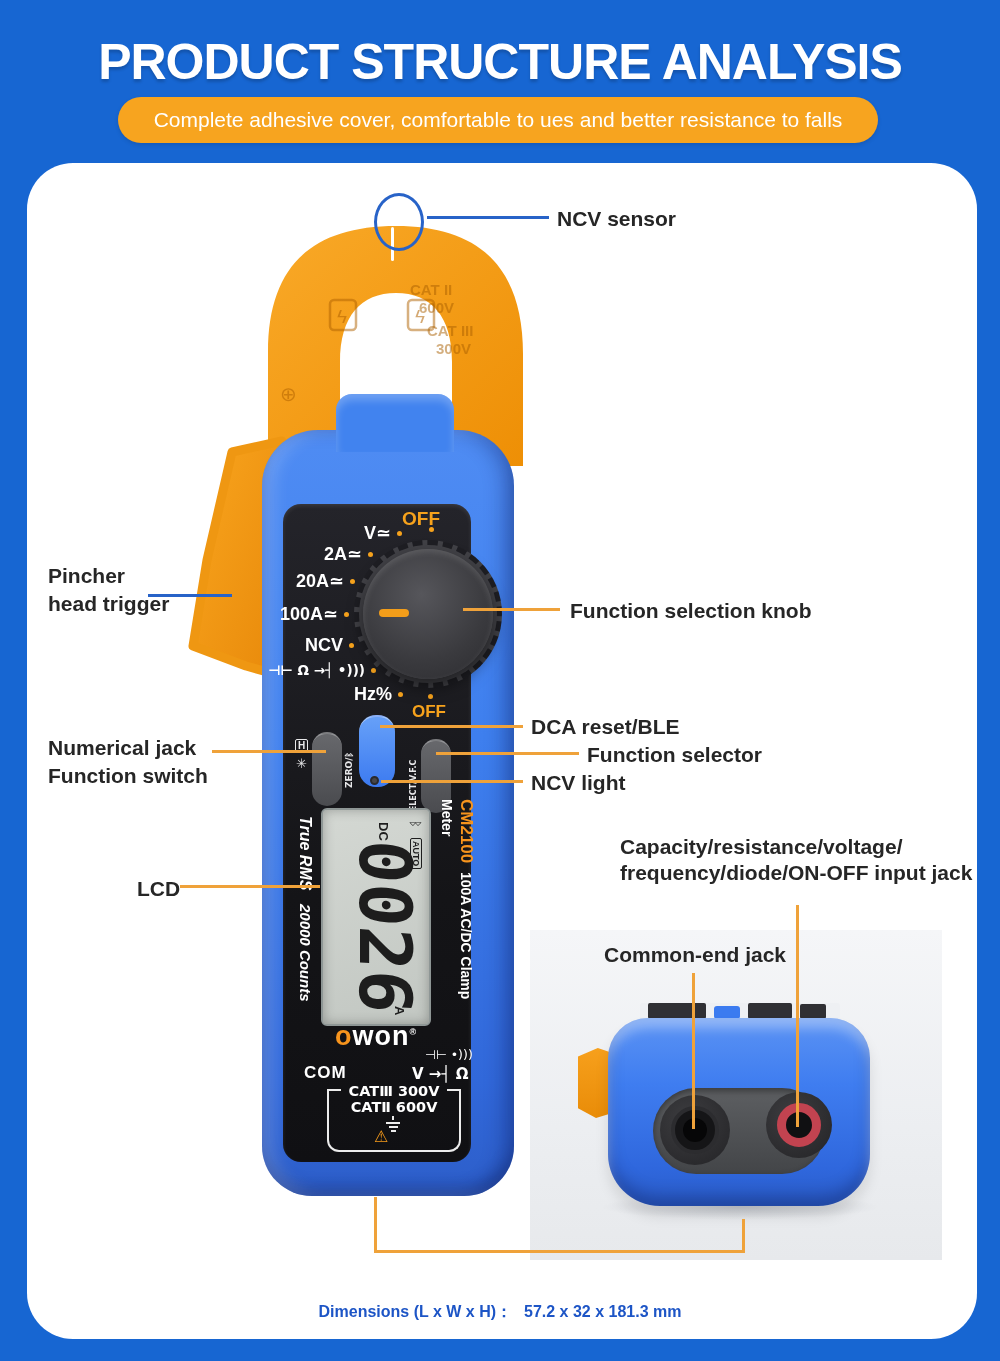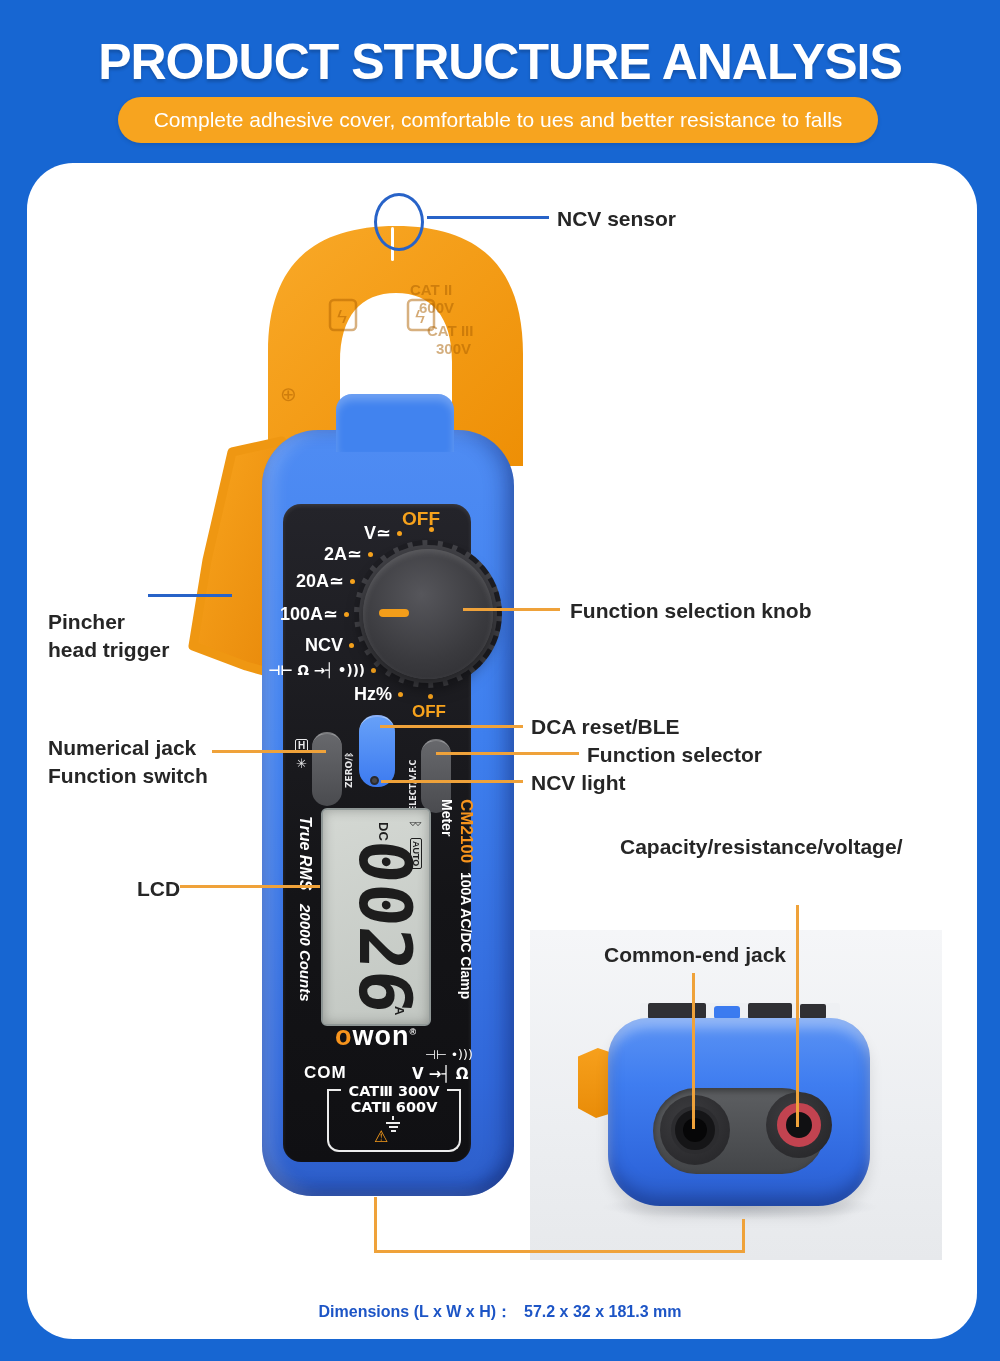--- a/index.html
+++ b/index.html
@@ -265,21 +265,21 @@
 <div class="abs jbo"></div>
 <div class="abs jbm"></div>
 <div class="abs jbh"></div>
 <div class="abs jro"></div>
 <div class="abs jrr"></div>
 
 <div class="abs ncv-circle"></div>
 <div class="abs hline bline" style="left:427px;top:216px;width:122px"></div>
 <div class="abs lbl" style="left:557px;top:205px">NCV sensor</div>
 
-<div class="abs lbl" style="left:48px;top:608px">
+<div class="abs lbl" style="left:48px;top:562px">
   <div>Pincher</div>
   <div>head trigger</div>
 </div>
 <div class="abs hline bline" style="left:148px;top:594px;width:84px"></div>
 
 <div class="abs hline oline" style="left:463px;top:608px;width:97px"></div>
 <div class="abs lbl" style="left:570px;top:597px">Function selection knob</div>
 
 <div class="abs hline oline" style="left:380px;top:725px;width:143px"></div>
 <div class="abs lbl" style="left:531px;top:713px">DCA reset/BLE</div>
@@ -294,20 +294,21 @@
   <div>Numerical jack</div>
   <div>Function switch</div>
 </div>
 <div class="abs hline oline" style="left:212px;top:750px;width:114px"></div>
 
 <div class="abs lbl" style="left:137px;top:875px">LCD</div>
 <div class="abs hline oline" style="left:180px;top:885px;width:140px"></div>
 
 <div class="abs lbl" style="left:620px;top:834px;line-height:26px">
   <div>Capacity/resistance/voltage/</div>
+  <div>frequency/diode/ON-OFF input jack</div>
 </div>
 <div class="abs vline oline" style="left:796px;top:905px;height:222px"></div>
 
 <div class="abs lbl" style="left:604px;top:941px">Common-end jack</div>
 <div class="abs vline oline" style="left:692px;top:973px;height:156px"></div>
 
 <div class="abs vline oline" style="left:374px;top:1197px;height:56px"></div>
 <div class="abs hline oline" style="left:374px;top:1250px;width:371px"></div>
 <div class="abs vline oline" style="left:742px;top:1219px;height:34px"></div>
 

